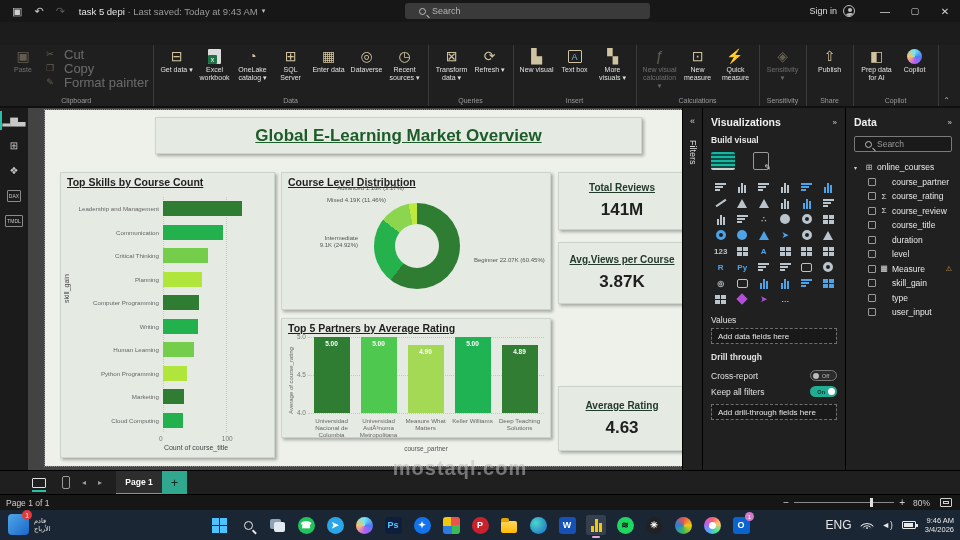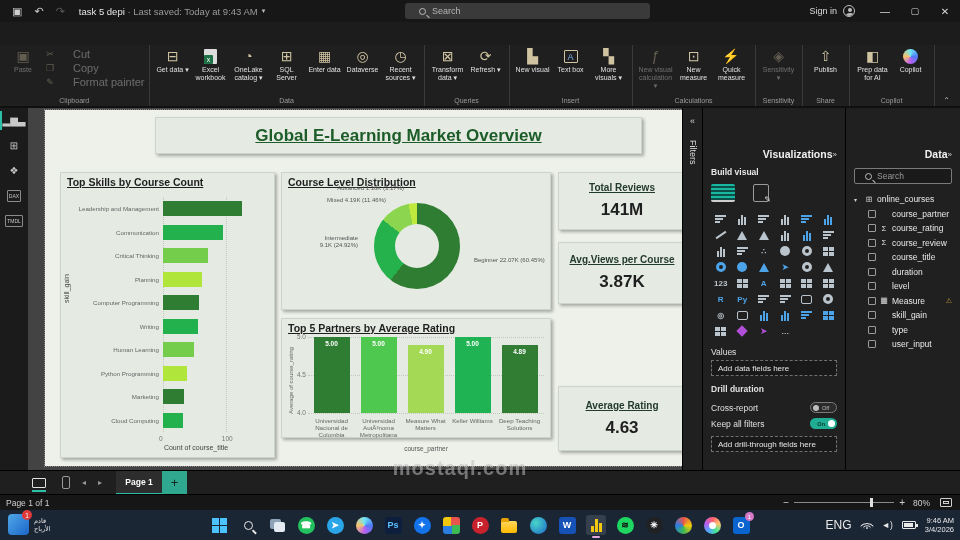--- a/index.html
+++ b/index.html
@@ -42,21 +42,21 @@
   .rgroup{height:61px;border-right:1px solid #3a3a3a;display:flex;flex-direction:column;padding:2px 4px 0 4px;}
   .rrow{display:flex;flex:1;align-items:flex-start;}
   .rlabelg{font-size:7px;color:#9a9a9a;text-align:center;padding-bottom:2px;}
   .rbtn{display:flex;flex-direction:column;align-items:center;width:36px;padding:1px 1px;margin:0 1px;}
   .rbtn .ric{font-size:14px;line-height:17px;height:17px;color:#cfc3a0;}
   .rbtn .rtx{font-size:7px;line-height:8px;color:#e0e0e0;text-align:center;margin-top:1px;}
   .rbtn.dis{opacity:.38;}
   .rstack{display:flex;flex-direction:column;justify-content:flex-start;margin-left:2px;}
   .rsmall{display:flex;align-items:center;height:14px;}
   .rsmall .ric{font-size:9px;color:#cfc3a0;width:12px;text-align:center;}
-  .rsmall .rtx{font-size:11px;color:#e0e0e0;margin-left:17px;white-space:nowrap;}
+  .rsmall .rtx{font-size:13px;color:#e0e0e0;margin-left:8px;white-space:nowrap;}
   .rsmall.dis{opacity:.38;}
   .excel-ic{width:13px;height:15px;background:#dcdcdc;border-radius:1px;position:relative;margin:1px 0;}
   .excel-ic::after{content:"x";position:absolute;left:0;bottom:0;width:9px;height:9px;background:#1e7145;color:#fff;font-size:7px;line-height:9px;text-align:center;border-radius:1px;}
   .copilot-ic{width:15px;height:15px;border-radius:50%;background:conic-gradient(#6ee7f5,#4f7df7,#b95ef0,#f5c26e,#6ee7f5);margin:1px 0;}
   .boxA{width:14px;height:13px;border:1px solid #cfc3a0;color:#7fb4e8;font-size:9px;line-height:12px;text-align:center;margin:2px 0;border-radius:1px;}
   .ribbon-collapse{position:absolute;right:10px;top:96px;font-size:8px;color:#bdbdbd;}
 
   
   .main{position:absolute;left:0;top:108px;width:960px;height:362px;background:#434343;}
   .leftnav{position:absolute;left:0;top:0;width:28px;height:362px;background:#1b1b1b;}
@@ -109,21 +109,21 @@
 
   
   .filters-strip{position:absolute;left:682px;top:0;width:20px;height:362px;background:#202020;border-left:1px solid #000;}
   .filters-strip .chev{display:block;text-align:center;color:#cfcfcf;font-size:9px;margin-top:8px;}
   .filters-strip .vtxt{position:absolute;left:5px;top:32px;writing-mode:vertical-rl;font-size:9px;color:#dcdcdc;}
 
   
   .panel{position:absolute;top:0;height:362px;background:#202020;border-left:1px solid #000;}
   .viz-panel{left:702px;width:143px;}
   .data-panel{left:845px;width:115px;}
-  .phead{display:flex;justify-content:flex-end;align-items:center;padding:8px 8px 0 8px;margin-top:32px;}
+  .phead{display:flex;justify-content:space-between;align-items:center;padding:8px 8px 0 8px;}
   .phead .pt{font-size:10.5px;font-weight:bold;color:#f0f0f0;}
   .phead .arr{font-size:8px;color:#cfcfcf;}
   .build-label{font-size:8.5px;font-weight:bold;color:#e8e8e8;padding:7px 8px 4px 8px;}
   .vmodes{display:flex;align-items:center;padding:0 8px;height:24px;}
   .vmode1{width:24px;height:18px;border-radius:2px;background:repeating-linear-gradient(180deg,#17b8a2 0 2px,#0d4f46 2px 4px);border-bottom:2px solid #cfcfcf;}
   .vmode2{width:16px;height:18px;border:1px solid #9a9a9a;border-radius:2px;margin-left:18px;position:relative;}
   .vmode2::after{content:"✎";position:absolute;right:-3px;bottom:-3px;font-size:8px;color:#cfcfcf;}
   .gallery{display:flex;flex-wrap:wrap;padding:6px 5px 0 7px;}
   .gcell{width:21.5px;height:16px;display:flex;align-items:center;justify-content:center;}
   .ghb{display:flex;flex-direction:column;justify-content:center;}
@@ -790,21 +790,21 @@
             <span class="gaw" style="color: rgb(177, 79, 216);">➤</span>
           </div>
           <div class="gcell">
             <span class="gtx" style="color: rgb(185, 196, 204);">…</span>
           </div>
         </div>
       <div class="vwell-label">Values</div>
       <div class="vwell">
         <span>Add data fields here</span>
       </div>
-      <div class="vwell-label b">Drill duration</div>
+      <div class="vwell-label b">Drill through</div>
       <div class="toggle-row">
         <span class="tl">Cross-report</span>
         <span class="tog off">
             <span class="ts">Off</span>
           </span>
       </div>
       <div class="toggle-row">
         <span class="tl">Keep all filters</span>
         <span class="tog on">
             <span class="ts">On</span>

